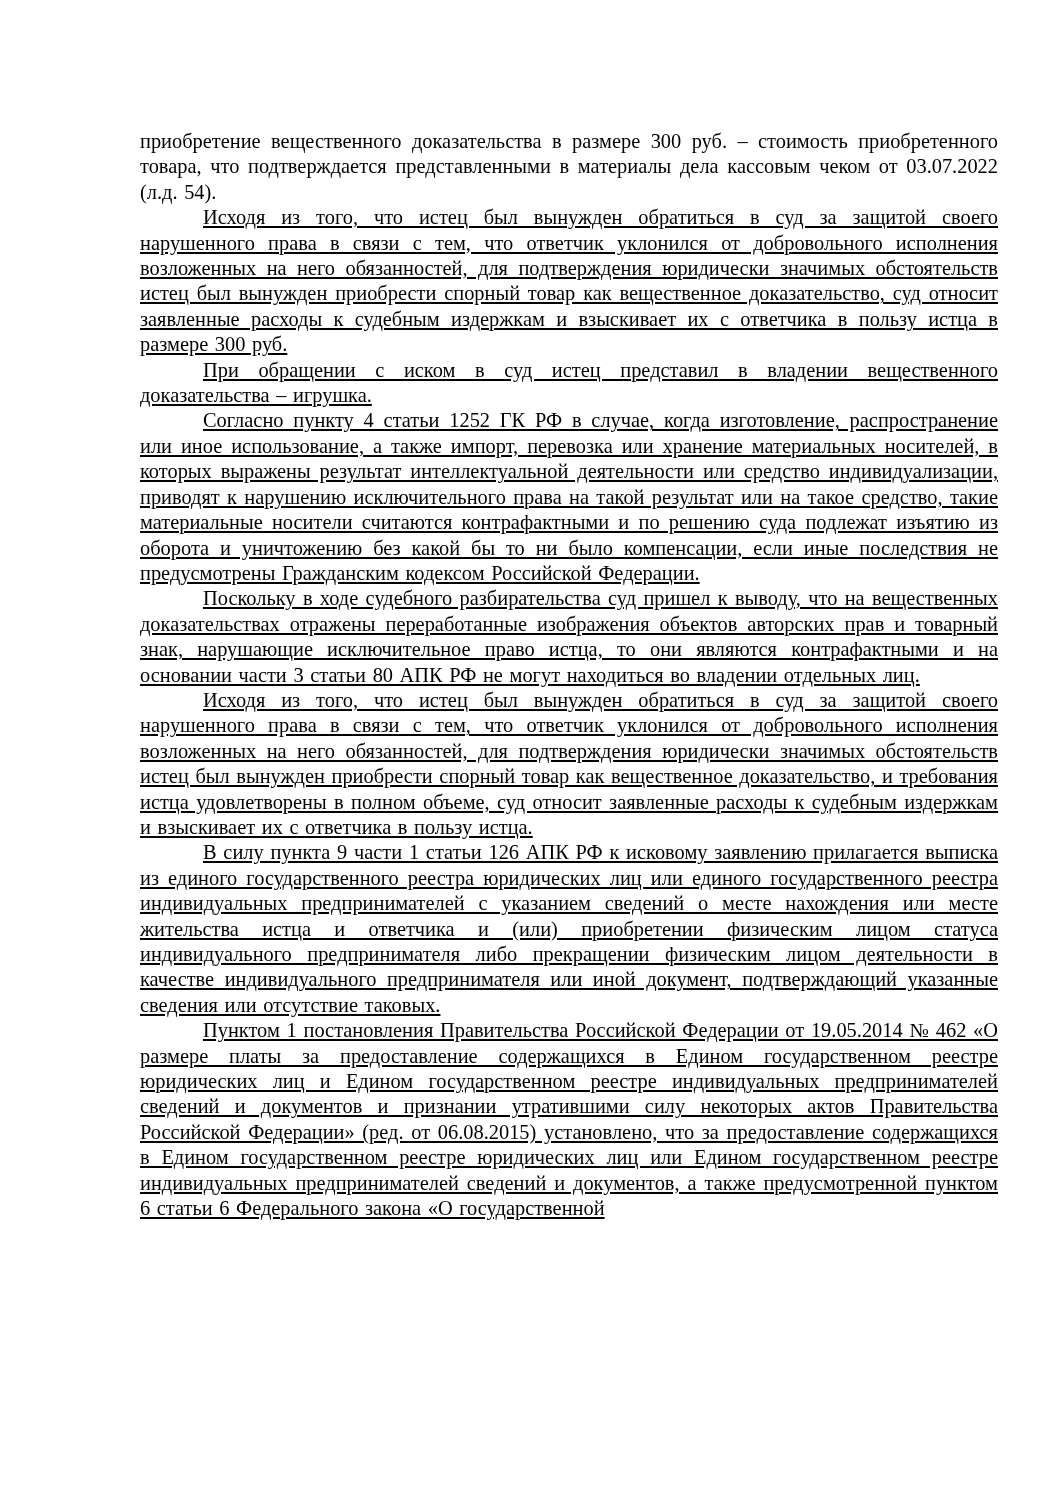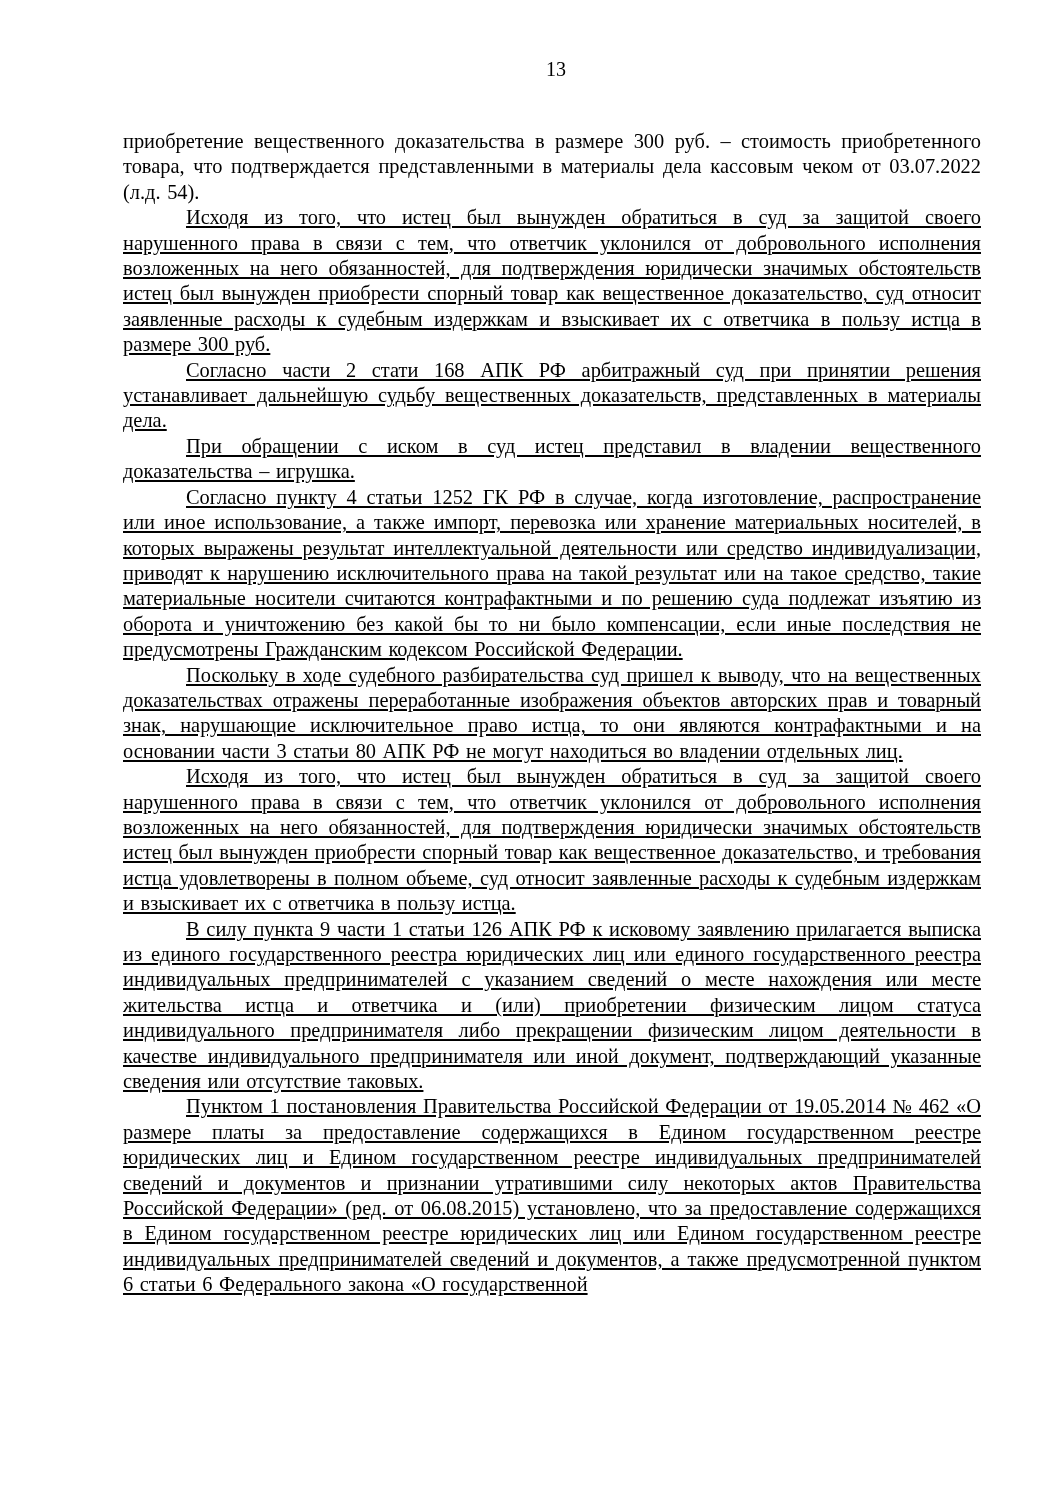--- a/index.html
+++ b/index.html
@@ -25,21 +25,21 @@
     top: 57px;
     left: 127px;
     width: 858px;
     text-align: center;
     font-size: 20px;
     line-height: 25px;
   }
   .content {
     position: absolute;
     top: 129px;
-    left: 123px;
+    left: 140px;
     width: 858px;
   }
   .content p {
     margin: 0;
     padding: 0;
     font-size: 20.4px;
     line-height: 25.4px;
     text-align: justify;
     text-justify: inter-word;
     word-spacing: 1.5px;
@@ -50,26 +50,24 @@
   }
   .content p.continuation {
     text-indent: 0;
   }
 </style>
 </head>
 <body>
 
 <div class="sheet">
 
-  <div class="page-number">13</div>
 
   <div class="content">
     <p class="continuation">приобретение вещественного доказательства в размере 300 руб. – стоимость приобретенного товара, что подтверждается представленными в материалы дела кассовым чеком от 03.07.2022 (л.д. 54).</p>
     <p class="indent">Исходя из того, что истец был вынужден обратиться в суд за защитой своего нарушенного права в связи с тем, что ответчик уклонился от добровольного исполнения возложенных на него обязанностей, для подтверждения юридически значимых обстоятельств истец был вынужден приобрести спорный товар как вещественное доказательство, суд относит заявленные расходы к судебным издержкам и взыскивает их с ответчика в пользу истца в размере 300 руб.</p>
-    <p class="indent">Согласно части 2 стати 168 АПК РФ арбитражный суд при принятии решения устанавливает дальнейшую судьбу вещественных доказательств, представленных в материалы дела.</p>
     <p class="indent">При обращении с иском в суд истец представил в владении вещественного доказательства – игрушка.</p>
     <p class="indent">Согласно пункту 4 статьи 1252 ГК РФ в случае, когда изготовление, распространение или иное использование, а также импорт, перевозка или хранение материальных носителей, в которых выражены результат интеллектуальной деятельности или средство индивидуализации, приводят к нарушению исключительного права на такой результат или на такое средство, такие материальные носители считаются контрафактными и по решению суда подлежат изъятию из оборота и уничтожению без какой бы то ни было компенсации, если иные последствия не предусмотрены Гражданским кодексом Российской Федерации.</p>
     <p class="indent">Поскольку в ходе судебного разбирательства суд пришел к выводу, что на вещественных доказательствах отражены переработанные изображения объектов авторских прав и товарный знак, нарушающие исключительное право истца, то они являются контрафактными и на основании части 3 статьи 80 АПК РФ не могут находиться во владении отдельных лиц.</p>
     <p class="indent">Исходя из того, что истец был вынужден обратиться в суд за защитой своего нарушенного права в связи с тем, что ответчик уклонился от добровольного исполнения возложенных на него обязанностей, для подтверждения юридически значимых обстоятельств истец был вынужден приобрести спорный товар как вещественное доказательство, и требования истца удовлетворены в полном объеме, суд относит заявленные расходы к судебным издержкам и взыскивает их с ответчика в пользу истца.</p>
     <p class="indent">В силу пункта 9 части 1 статьи 126 АПК РФ к исковому заявлению прилагается выписка из единого государственного реестра юридических лиц или единого государственного реестра индивидуальных предпринимателей с указанием сведений о месте нахождения или месте жительства истца и ответчика и (или) приобретении физическим лицом статуса индивидуального предпринимателя либо прекращении физическим лицом деятельности в качестве индивидуального предпринимателя или иной документ, подтверждающий указанные сведения или отсутствие таковых.</p>
     <p class="indent">Пунктом 1 постановления Правительства Российской Федерации от 19.05.2014 № 462 «О размере платы за предоставление содержащихся в Едином государственном реестре юридических лиц и Едином государственном реестре индивидуальных предпринимателей сведений и документов и признании утратившими силу некоторых актов Правительства Российской Федерации» (ред. от 06.08.2015) установлено, что за предоставление содержащихся в Едином государственном реестре юридических лиц или Едином государственном реестре индивидуальных предпринимателей сведений и документов, а также предусмотренной пунктом 6 статьи 6 Федерального закона «О государственной</p>
   </div>
 
 </div>
 

